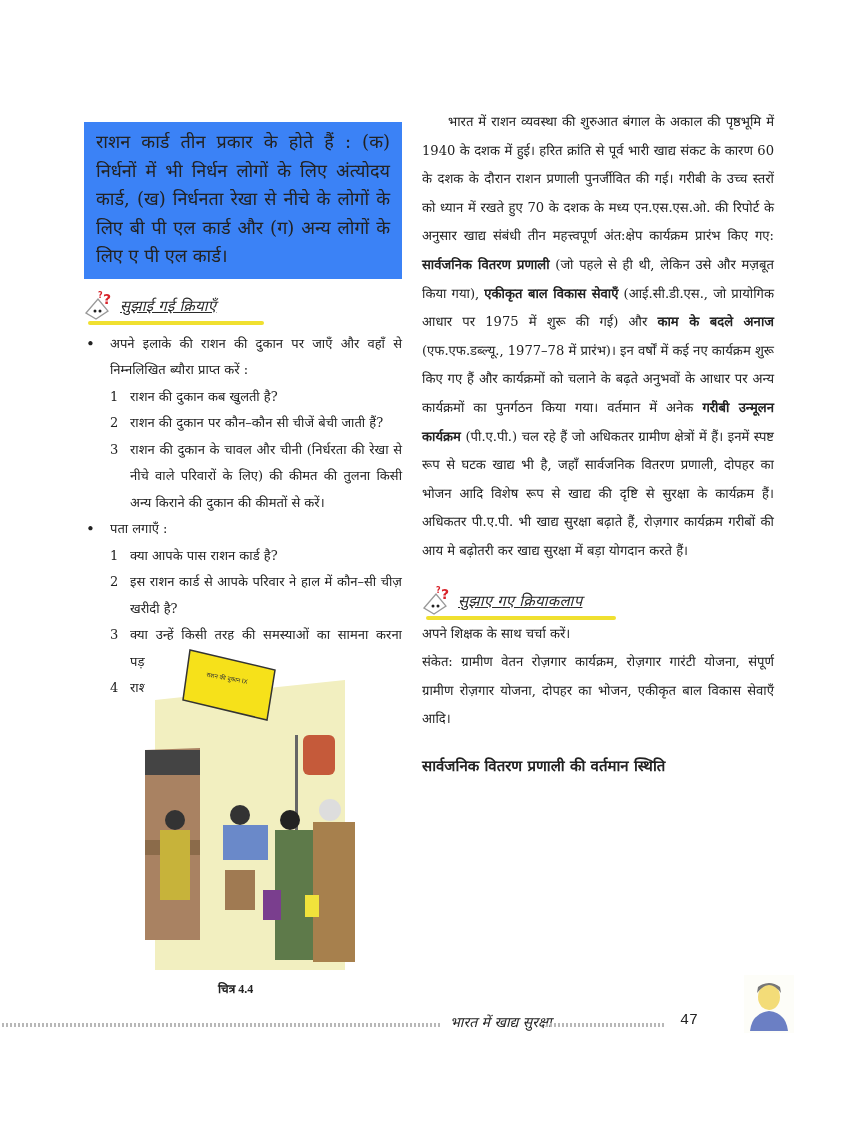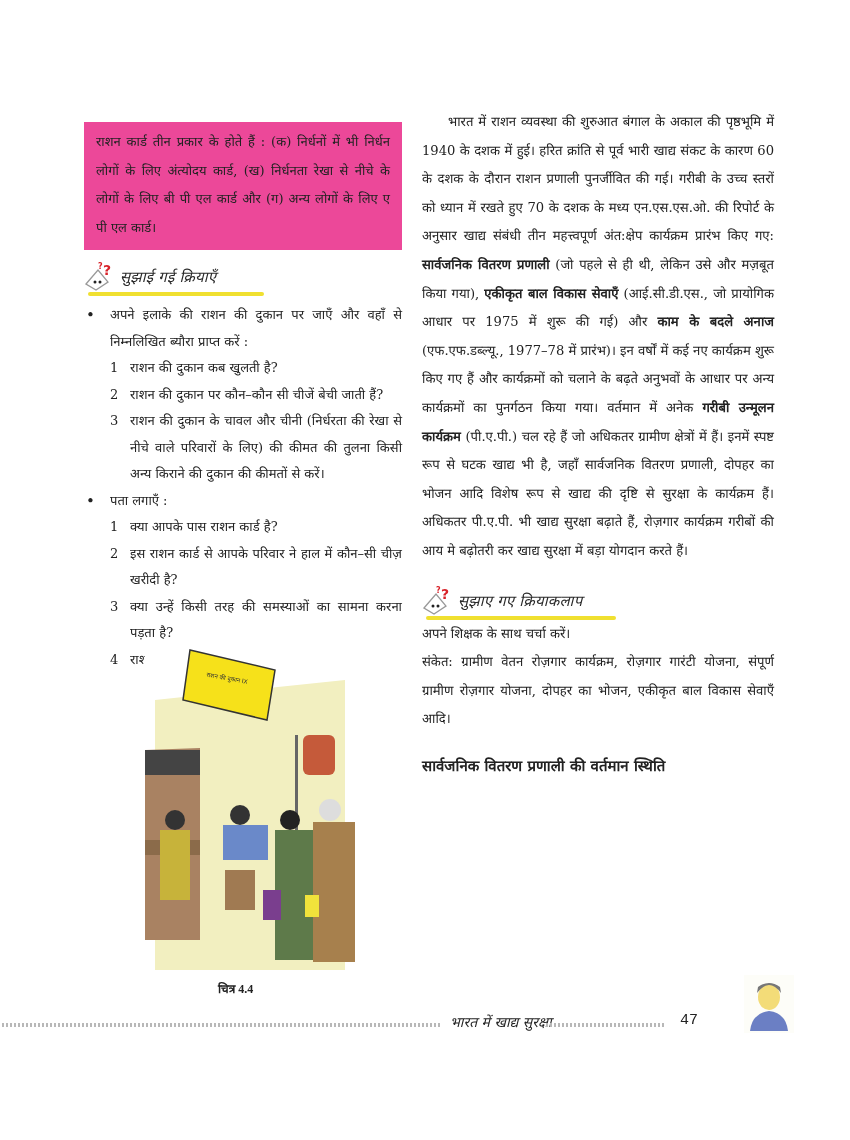--- a/index.html
+++ b/index.html
@@ -2,27 +2,27 @@
 <html><head>
 <meta charset="utf-8">
 <style>
   html, body { margin: 0; padding: 0; background: #ffffff; }
   body { width: 850px; height: 1140px; position: relative; overflow: hidden;
          font-family: "DejaVu Serif", serif; color: #222; }
 
   .col-left { position: absolute; left: 84px; top: 122px; width: 318px; }
   .col-right { position: absolute; left: 422px; top: 108px; width: 352px; }
 
-  .note-box { background: #ec4899; padding: 6px 12px 8px 12px; width: 294px;
-              font-size: 13px; line-height: 28.5px; text-align: justify; }
+  .note-box { background: #3b82f6; padding: 6px 12px 8px 12px; width: 294px;
+              font-size: 18px; line-height: 28.5px; text-align: justify; }
 
   .activity-head { position: relative; height: 34px; margin-top: 12px; }
   .activity-head .title { position: absolute; left: 36px; top: 4px;
               font-family: "DejaVu Sans", sans-serif; font-size: 15px;
-              color: #2a2a2a; font-style: italic; letter-spacing: 0.2px; }
+              color: #2a2a2a; font-style: italic; letter-spacing: 0.2px; text-decoration: underline; }
   .activity-head .underline { position: absolute; left: 4px; top: 30px; height: 4px;
               background: #f0e030; border-radius: 2px; }
   .activity-head .icon { position: absolute; left: 0; top: 0; width: 34px; height: 30px; }
 
   .bullet-list { list-style: none; margin: 6px 0 0 0; padding: 0; font-size: 13px; line-height: 26.5px; }
   .bullet-item { position: relative; padding-left: 26px; }
   .bullet-item::before { content: "•"; position: absolute; left: 2px; top: 0; font-size: 15px; }
   .num-list { list-style: none; margin: 0; padding: 0 0 0 0; }
   .num-item { position: relative; padding-left: 20px; text-align: justify; }
   .num-item .n { position: absolute; left: 0; top: 0; }

